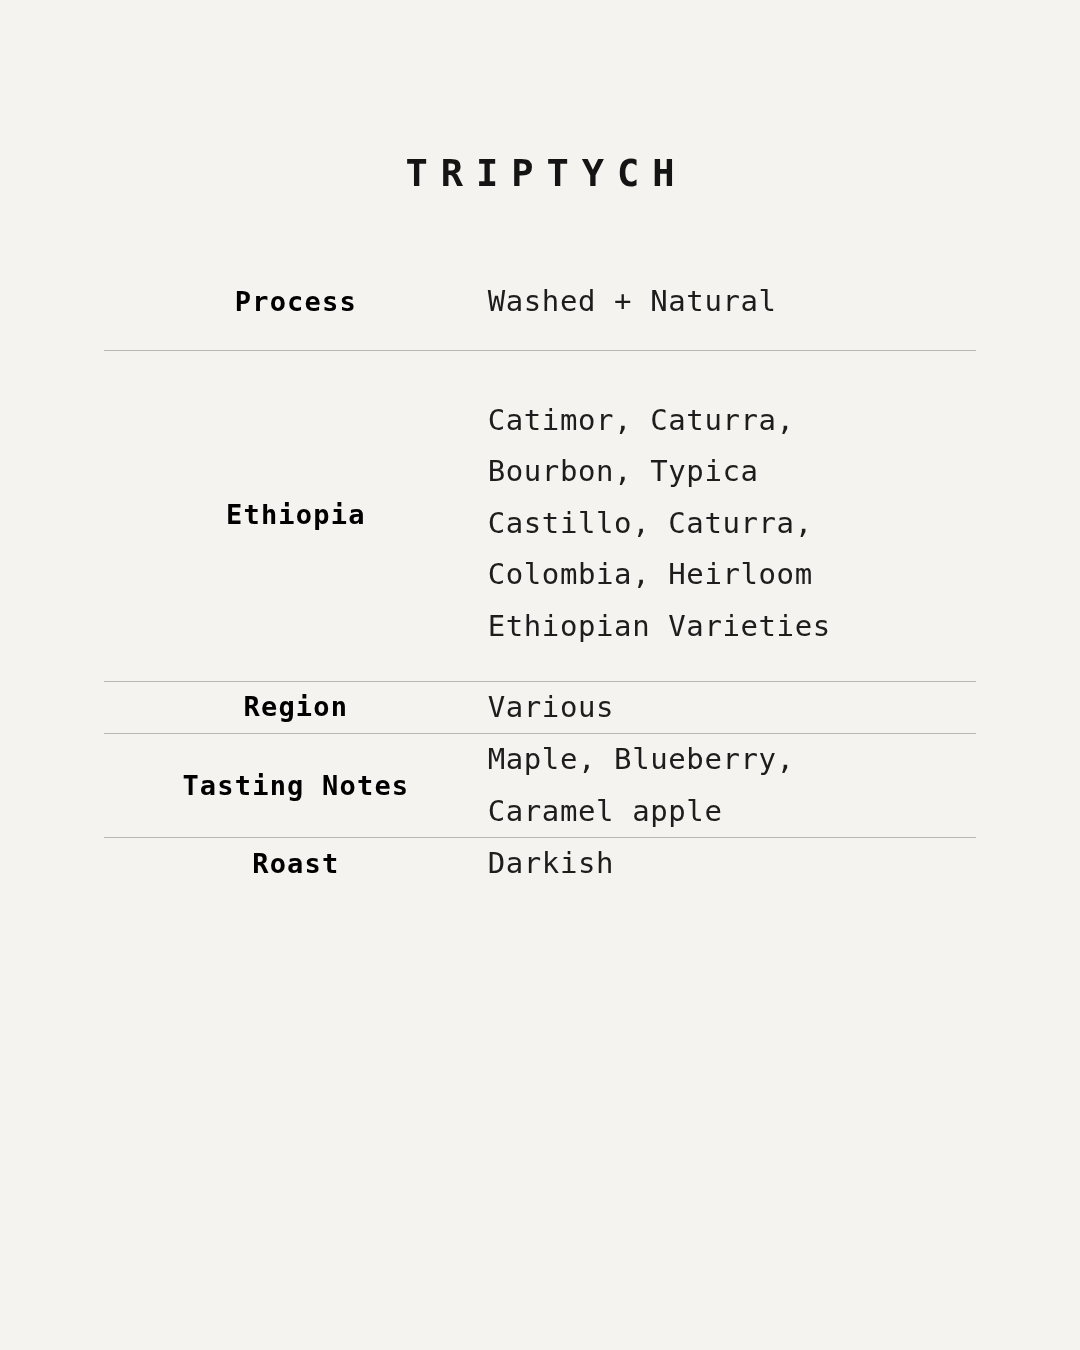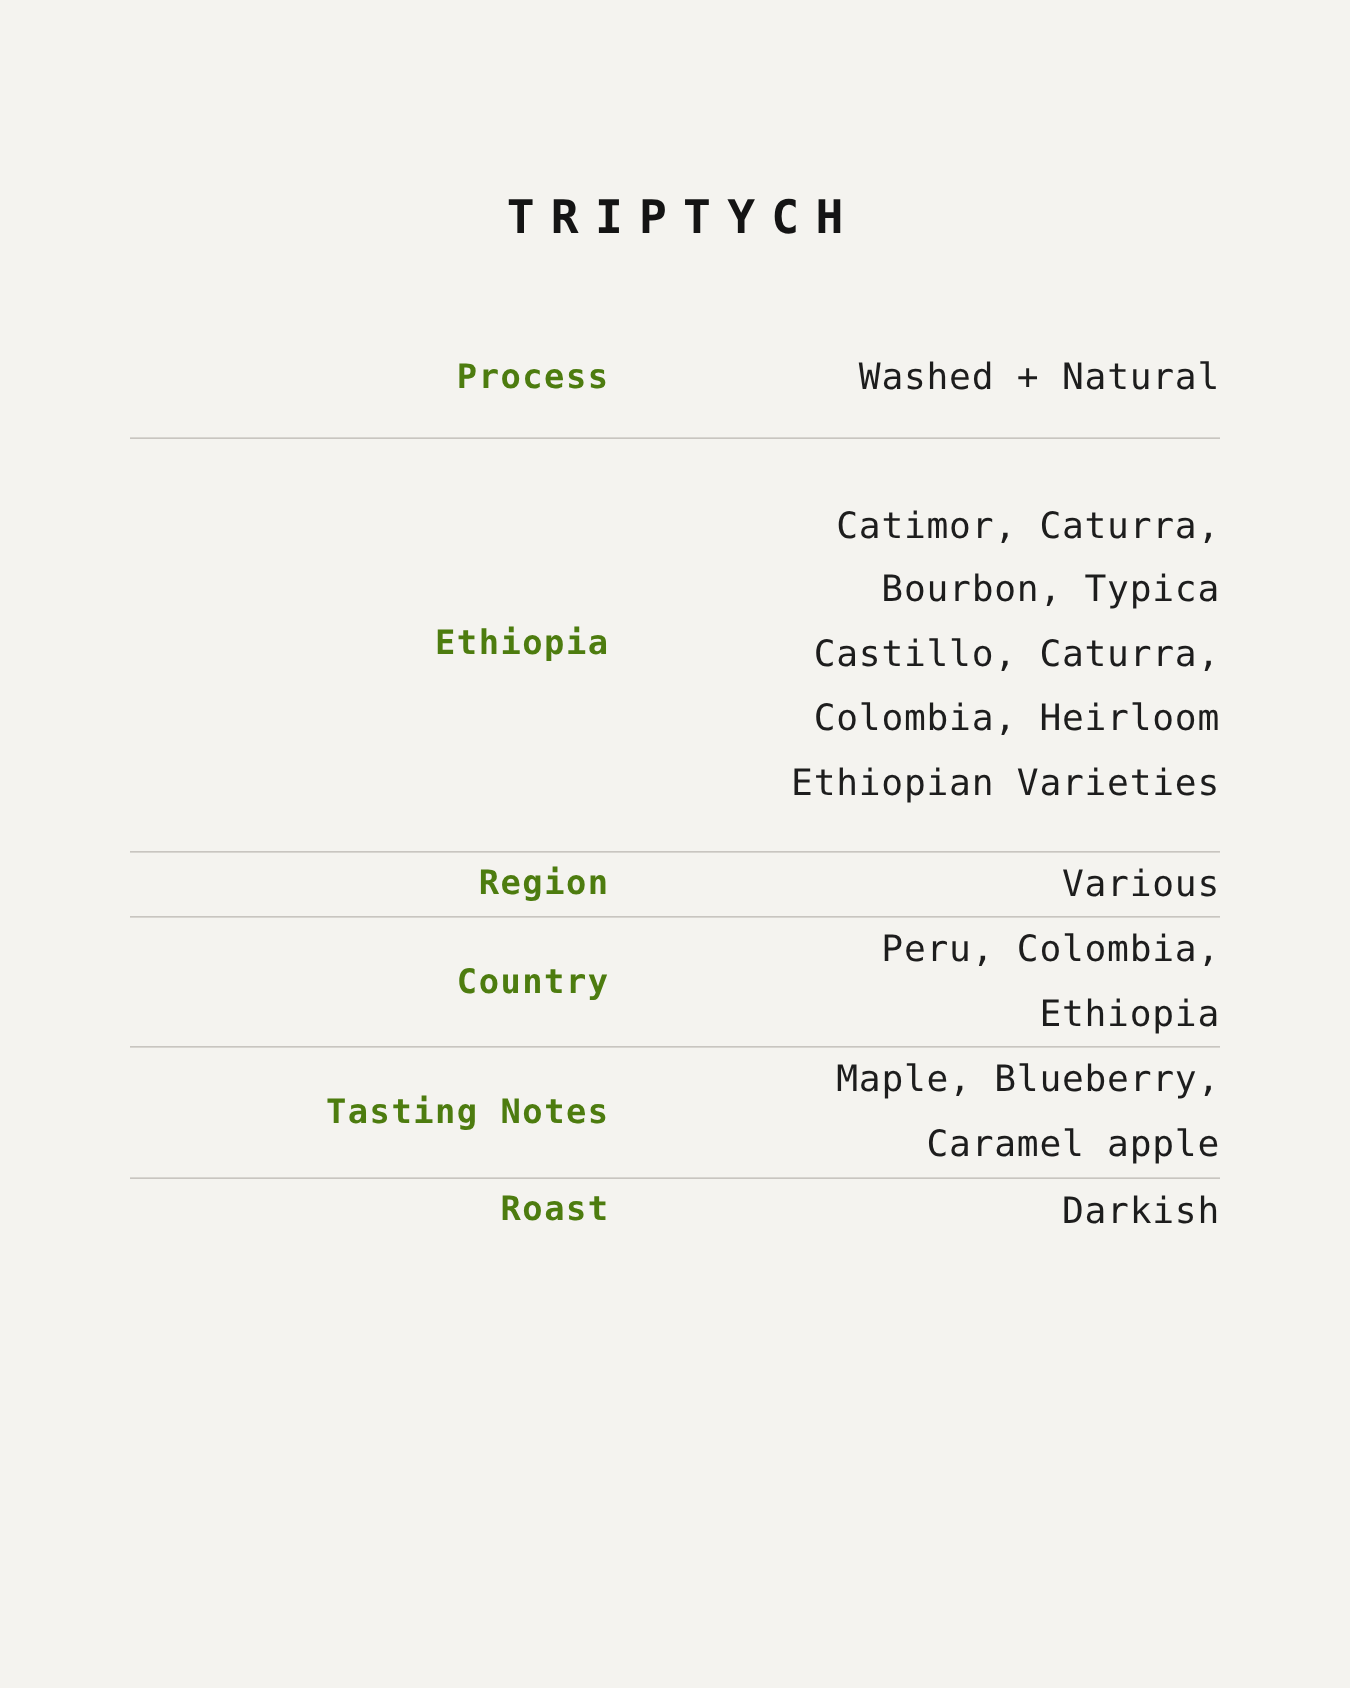--- a/index.html
+++ b/index.html
@@ -45,33 +45,33 @@
   }
   .spec-row td {
     padding: 0;
     vertical-align: middle;
   }
   .label-cell {
     width: 44%;
     font-weight: bold;
     font-size: 27px;
     letter-spacing: 1.2px;
-    color: #4d7c0f;
-    text-align: right;
+    color: #000000;
+    text-align: center;
     padding: 26px 0 26px 24px;
     box-sizing: border-box;
     line-height: 1.35;
   }
   .value-cell {
     width: 56%;
     font-weight: normal;
     font-size: 29px;
     letter-spacing: 0.6px;
     color: #1d1d1d;
-    text-align: right;
+    text-align: left;
     padding: 26px 22px 26px 0;
     box-sizing: border-box;
     line-height: 1.78;
     white-space: pre-line;
   }
   .row-process .label-cell,
   .row-process .value-cell { padding-top: 22px; padding-bottom: 22px; }
   .row-variety .value-cell { padding-top: 44px; padding-bottom: 28px; }
 </style>
 </head>
@@ -93,25 +93,20 @@
 Bourbon, Typica
 Castillo, Caturra,
 Colombia, Heirloom
 Ethiopian Varieties</td>
       </tr>
       <tr class="spec-row">
         <td class="label-cell">Region</td>
         <td class="value-cell">Various</td>
       </tr>
       <tr class="spec-row">
-        <td class="label-cell">Country</td>
-        <td class="value-cell">Peru, Colombia,
-Ethiopia</td>
-      </tr>
-      <tr class="spec-row">
         <td class="label-cell">Tasting Notes</td>
         <td class="value-cell">Maple, Blueberry,
 Caramel apple</td>
       </tr>
       <tr class="spec-row">
         <td class="label-cell">Roast</td>
         <td class="value-cell">Darkish</td>
       </tr>
     </tbody>
   </table>

